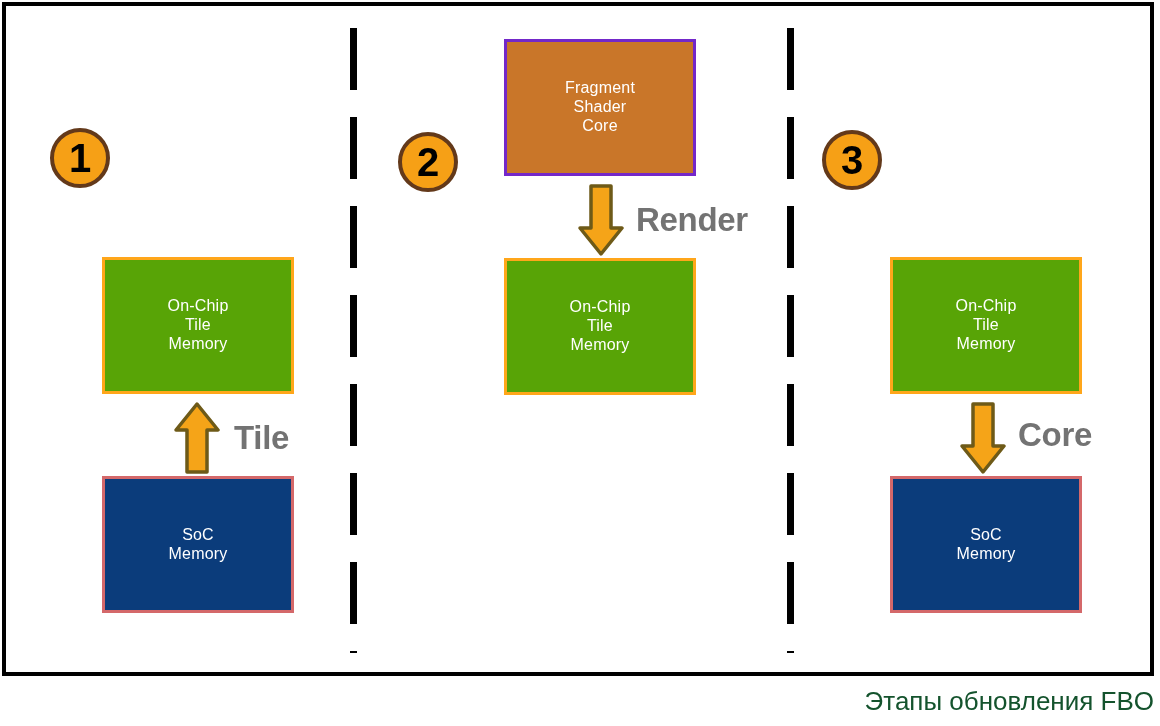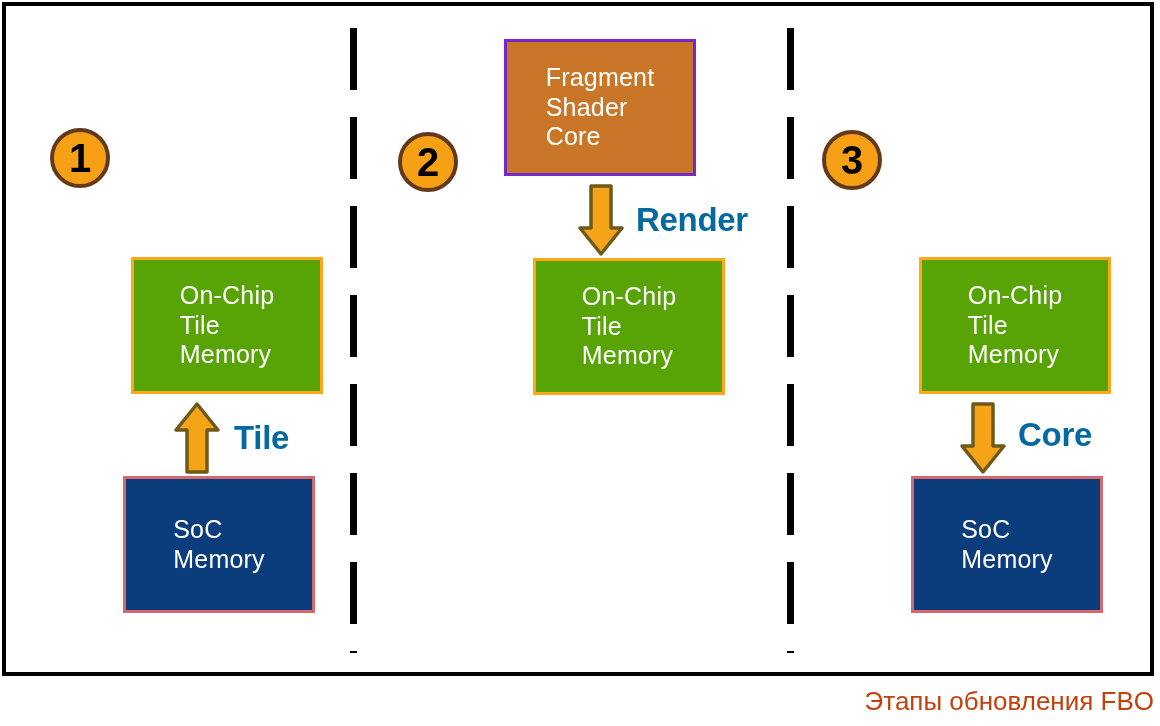--- a/index.html
+++ b/index.html
@@ -73,40 +73,38 @@
 
   
   .block {
     position: absolute;
     box-sizing: border-box;
     display: flex;
     flex-direction: column;
     align-items: center;
     justify-content: center;
     color: #ffffff;
-    font-size: 25px;
+    font-size: 16px;
     line-height: 1.18;
-    text-align: left;
+    text-align: center;
     white-space: pre-line;
     letter-spacing: 0.2px;
   }
 
   .block.tile {
     background: #58A406;
     border: 3px solid #FFA61A;
     width: 192px;
     height: 137px;
-    margin-left: 29px;
   }
   .block.soc {
     background: #0B3C7B;
     border: 3px solid #D4686A;
     width: 192px;
     height: 137px;
-    margin-left: 21px;
   }
   .block.shader {
     background: #C97629;
     border: 3px solid #7328C9;
     width: 192px;
     height: 137px;
   }
 
   
   .tile-1   { left: 96px;  top: 251px; }
@@ -128,35 +126,35 @@
 
   .arrow-load   { left: 168px; top: 396px; }
   .arrow-render { left: 572px; top: 178px; }
   .arrow-store  { left: 954px; top: 396px; }
 
   
   .arrow-label {
     position: absolute;
     font-size: 33px;
     font-weight: bold;
-    color: #0369a1;
+    color: #737373;
     white-space: nowrap;
     letter-spacing: -0.3px;
   }
   .label-load   { left: 228px; top: 413px; }
   .label-render { left: 630px; top: 195px; }
   .label-store  { left: 1012px; top: 410px; }
 
   
   .caption {
     position: absolute;
     right: 6px;
     top: 686px;
     font-size: 26px;
-    color: #c2410c;
+    color: #14532d;
     white-space: nowrap;
   }
 </style>
 </head>
 <body>
 
 <div id="root">
 
   <div class="frame">
 

